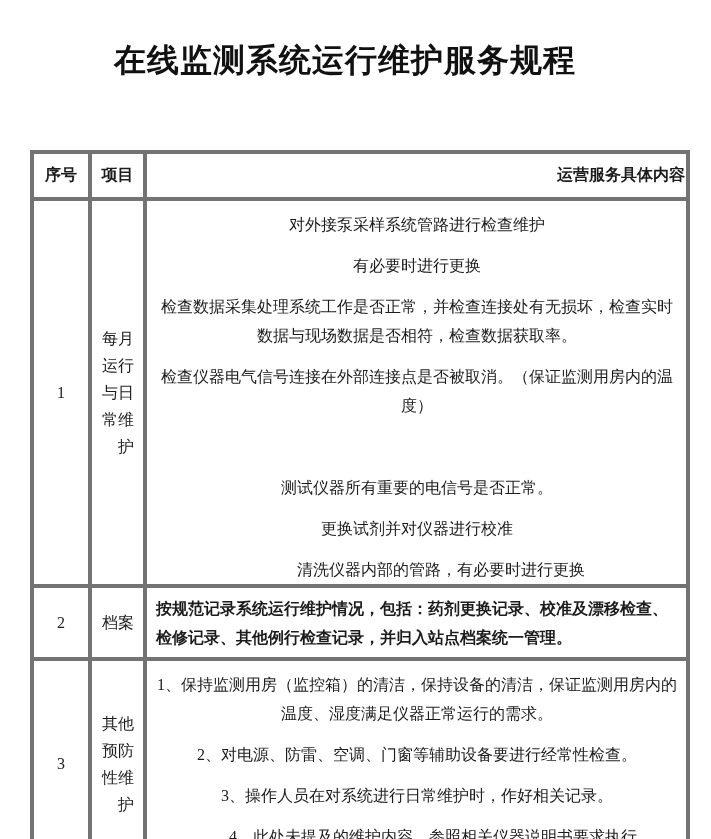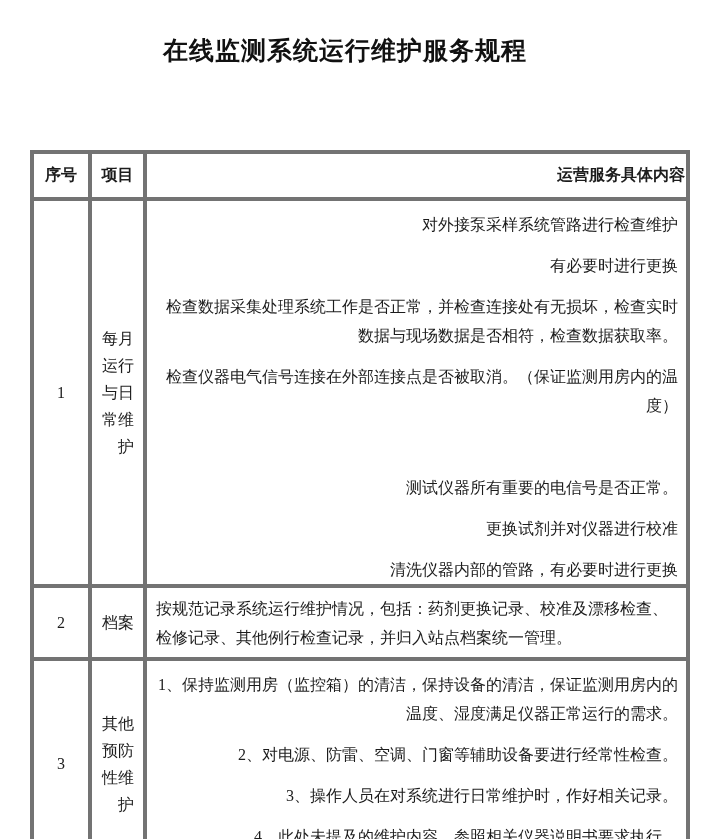--- a/index.html
+++ b/index.html
@@ -14,23 +14,23 @@
     width: 711px;
     height: 839px;
     background: #ffffff;
     overflow: hidden;
   }
   .title-wrap {
     width: 690px;
     padding-top: 28px;
   }
   .title {
-    margin: 7px;
+    margin: 16px;
     text-align: center;
-    font-size: 25px;
+    font-size: 32px;
     line-height: 32px;
     font-weight: bold;
     letter-spacing: 1px;
     color: #111111;
   }
   table.svc-table {
     position: absolute;
     left: 30px;
     top: 150px;
     width: 656px;
@@ -58,21 +58,21 @@
   td.cell-item {
     text-align: right;
     vertical-align: middle;
     padding: 0 9px;
     line-height: 27px;
     word-break: break-all;
   }
   td.cell-content {
     vertical-align: top;
     padding: 9px 8px 0 9px;
-    text-align: right;
+    text-align: center;
   }
   td.cell-content-mid {
     vertical-align: middle;
     padding: 0 8px 0 9px;
     text-align: left;
   }
   tr.row-1 td { height: 357px; }
   tr.row-2 td { height: 67px; }
   tr.row-3 td { height: 197px; }
 
@@ -80,20 +80,21 @@
     margin: 0 0 12px 0;
     line-height: 29px;
     min-height: 29px;
     word-break: break-all;
   }
   .cell-para:last-child { margin-bottom: 0; margin-left: 48px; }
   .cell-para-single {
     margin: 0;
     line-height: 29px;
     word-break: break-all;
+    font-weight: bold;
   }
 </style>
 </head>
 <body>
 
 <div class="page">
 
   <div class="title-wrap">
     <h1 class="title">在线监测系统运行维护服务规程</h1>
   </div>

